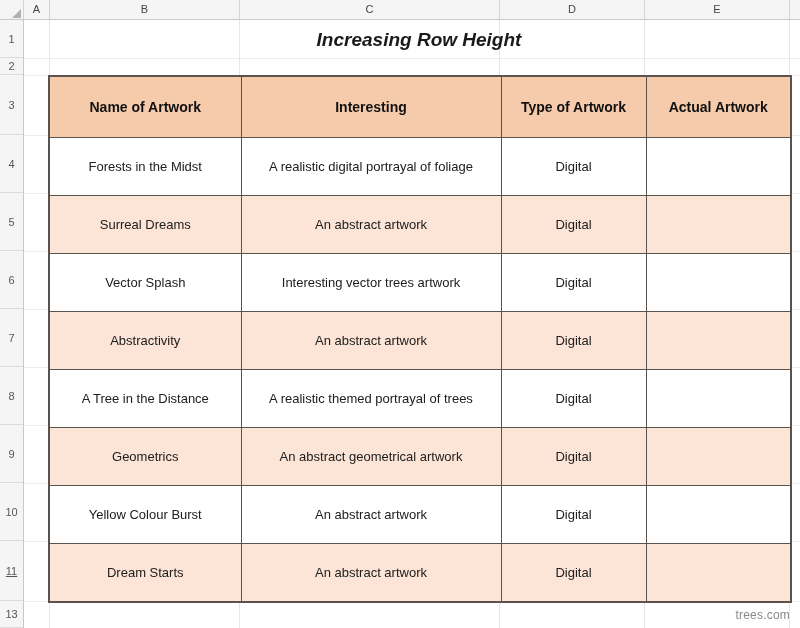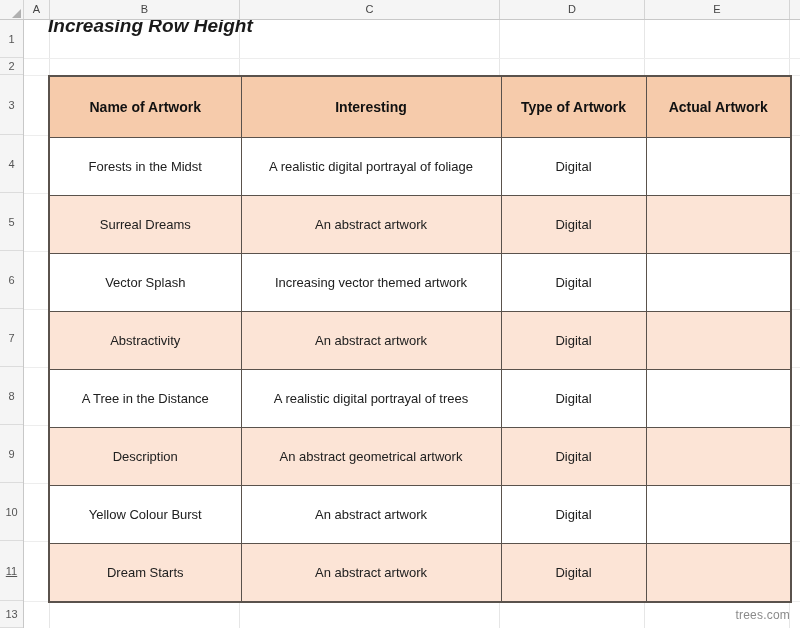--- a/index.html
+++ b/index.html
@@ -113,24 +113,25 @@
     left: 0;
     height: 1px;
     width: 776px;
     background: #ededed;
   }
 
   
   #sheet-title {
     position: absolute;
     left: 48px;
-    top: 8px;
+    top: 22px;
     width: 742px;
     height: 36px;
     line-height: 36px;
+    text-align: center;
     font-size: 19px;
     font-weight: bold;
     font-style: italic;
     color: #1a1a1a;
     white-space: nowrap;
   }
 
   
   #artwork-table {
     position: absolute;
@@ -237,38 +238,38 @@
           <td></td>
         </tr>
         <tr class="row-tint">
           <td>Surreal Dreams</td>
           <td>An abstract artwork</td>
           <td>Digital</td>
           <td></td>
         </tr>
         <tr class="row-plain">
           <td>Vector Splash</td>
-          <td>Increasing vector themed artwork</td>
+          <td>Interesting vector trees artwork</td>
           <td>Digital</td>
           <td></td>
         </tr>
         <tr class="row-tint">
           <td>Abstractivity</td>
           <td>An abstract artwork</td>
           <td>Digital</td>
           <td></td>
         </tr>
         <tr class="row-plain">
           <td>A Tree in the Distance</td>
-          <td>A realistic digital portrayal of trees</td>
+          <td>A realistic themed portrayal of trees</td>
           <td>Digital</td>
           <td></td>
         </tr>
         <tr class="row-tint">
-          <td>Description</td>
+          <td>Geometrics</td>
           <td>An abstract geometrical artwork</td>
           <td>Digital</td>
           <td></td>
         </tr>
         <tr class="row-plain">
           <td>Yellow Colour Burst</td>
           <td>An abstract artwork</td>
           <td>Digital</td>
           <td></td>
         </tr>

